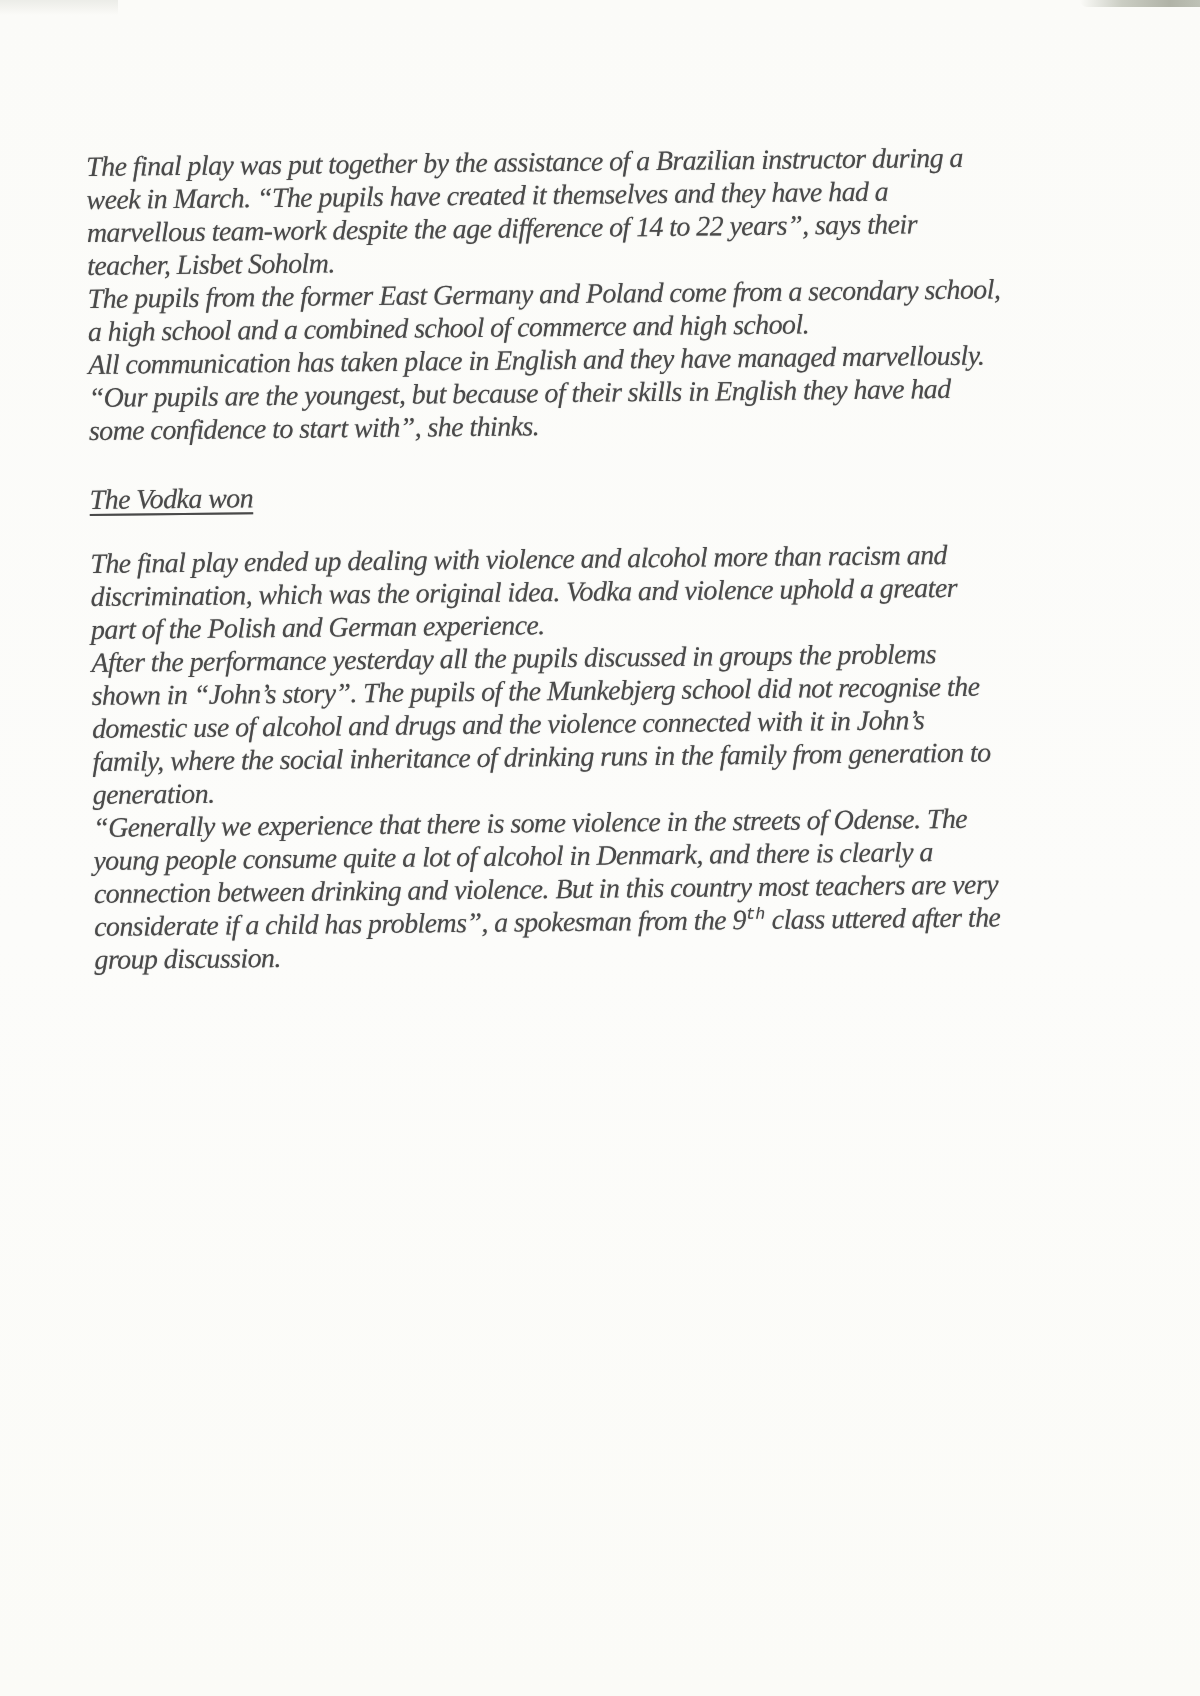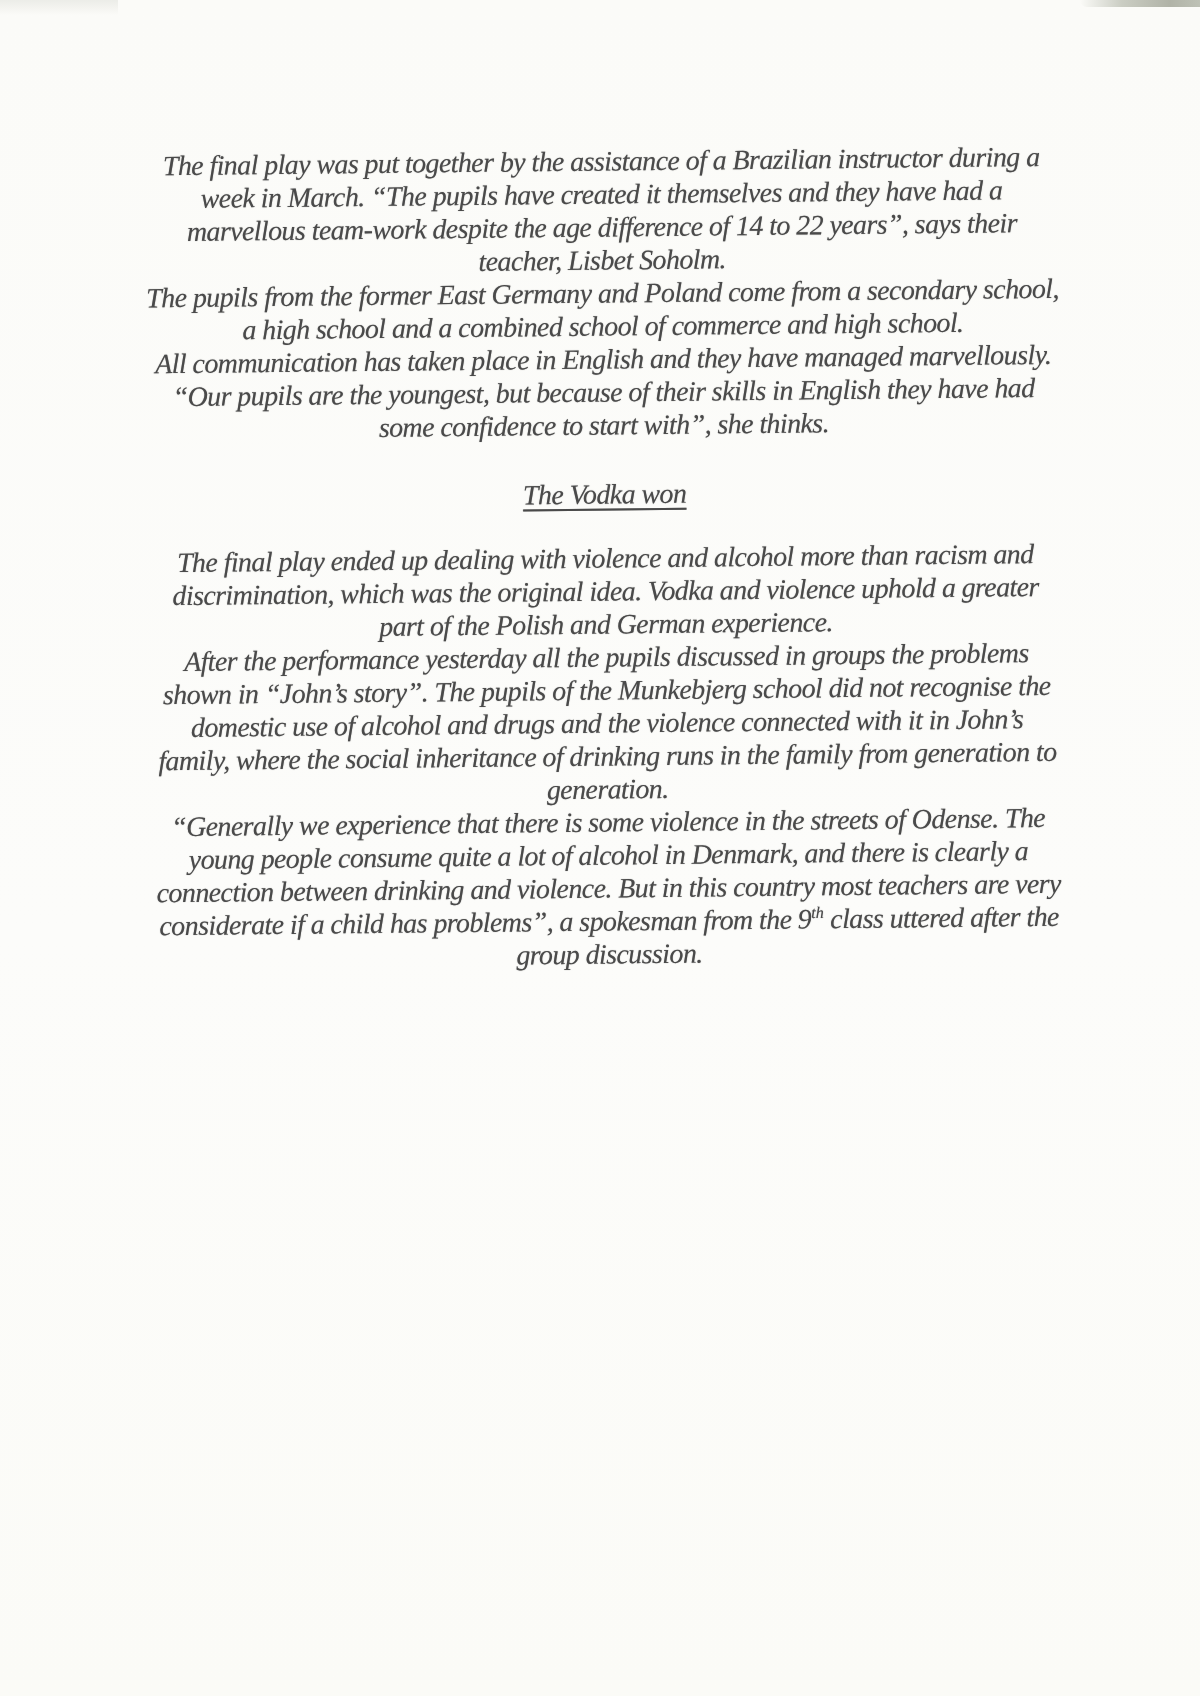--- a/index.html
+++ b/index.html
@@ -10,21 +10,20 @@
     width: 1200px;
     height: 1696px;
     position: relative;
     overflow: hidden;
     background: linear-gradient(180deg, #fbfbf8 0%, #fcfcfa 55%, #fbfbf7 100%);
     font-family: "Liberation Serif", "DejaVu Serif", serif;
   }
   .page {
     position: absolute;
     inset: 0;
-    text-align: center;
   }
   
   .artifact-tl {
     position: absolute;
     left: 0;
     top: 0;
     width: 118px;
     height: 15px;
     background: linear-gradient(180deg, #e9eae5 0%, #f3f3ef 55%, rgba(243,243,239,0) 100%);
     opacity: 0.85;
@@ -65,20 +64,21 @@
     font-style: italic;
     text-decoration: underline;
     text-decoration-thickness: 2px;
     text-underline-offset: 5px;
   }
   .sup {
     font-size: 0.58em;
     vertical-align: super;
     letter-spacing: 0;
     line-height: 0;
+    font-family: Liberation Mono, monospace;
   }
 </style>
 </head>
 <body>
 
 <div class="page">
 
   <div class="artifact-tl"></div>
   <div class="artifact-tr"></div>
 

